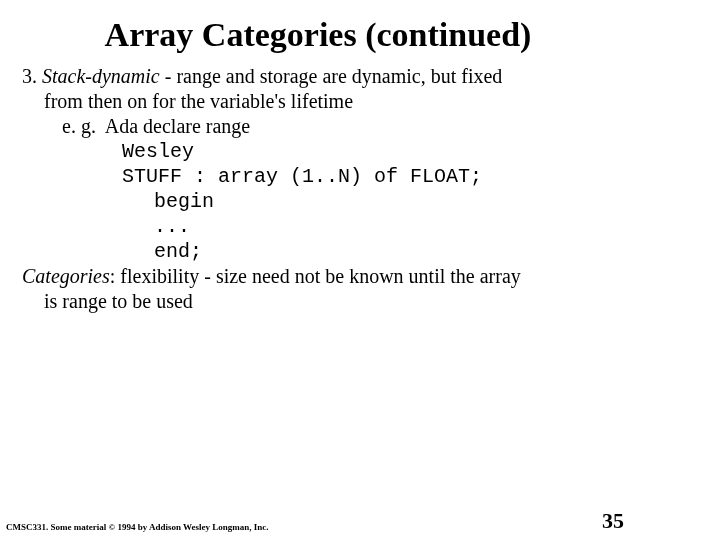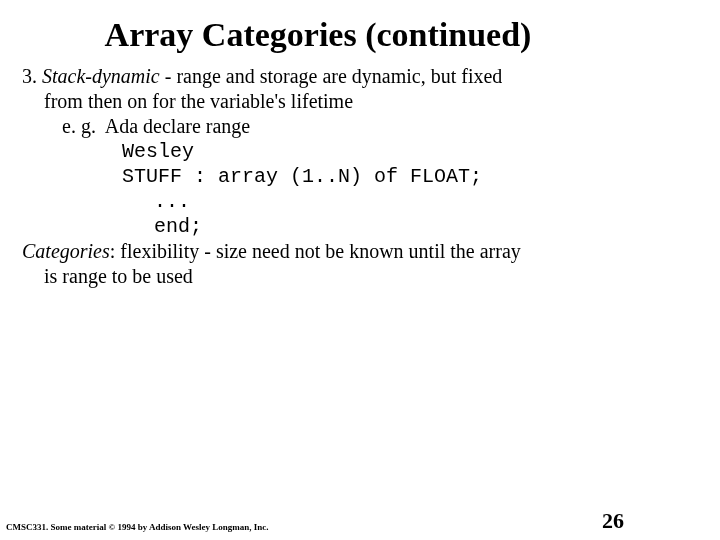--- a/index.html
+++ b/index.html
@@ -65,25 +65,26 @@
   <div class="body">
 
     <div class="line"><span>3. </span><span class="italic">Stack-dynamic</span><span> - range and storage are dynamic, but fixed</span></div>
 
     <div class="line ind1">from then on for the variable's lifetime</div>
 
     <div class="line ind2">e. g.  Ada declare range</div>
 
     <div class="line ind3 mono">Wesley</div>
     <div class="line ind3 mono">STUFF : array (1..N) of FLOAT;</div>
+    <div class="line ind4 mono"> begin</div>
     <div class="line ind4 mono"> ...</div>
     <div class="line ind4 mono"> end;</div>
 
     <div class="line"><span class="italic">Categories</span><span>: flexibility - size need not be known until the array</span></div>
 
     <div class="line ind-adv">is range to be used</div>
 
   </div>
 
   <div class="footer-left">CMSC331. Some material © 1994 by Addison Wesley Longman, Inc.</div>
-  <div class="footer-right">26</div>
+  <div class="footer-right">35</div>
 
 </div>
 
 </body></html>

